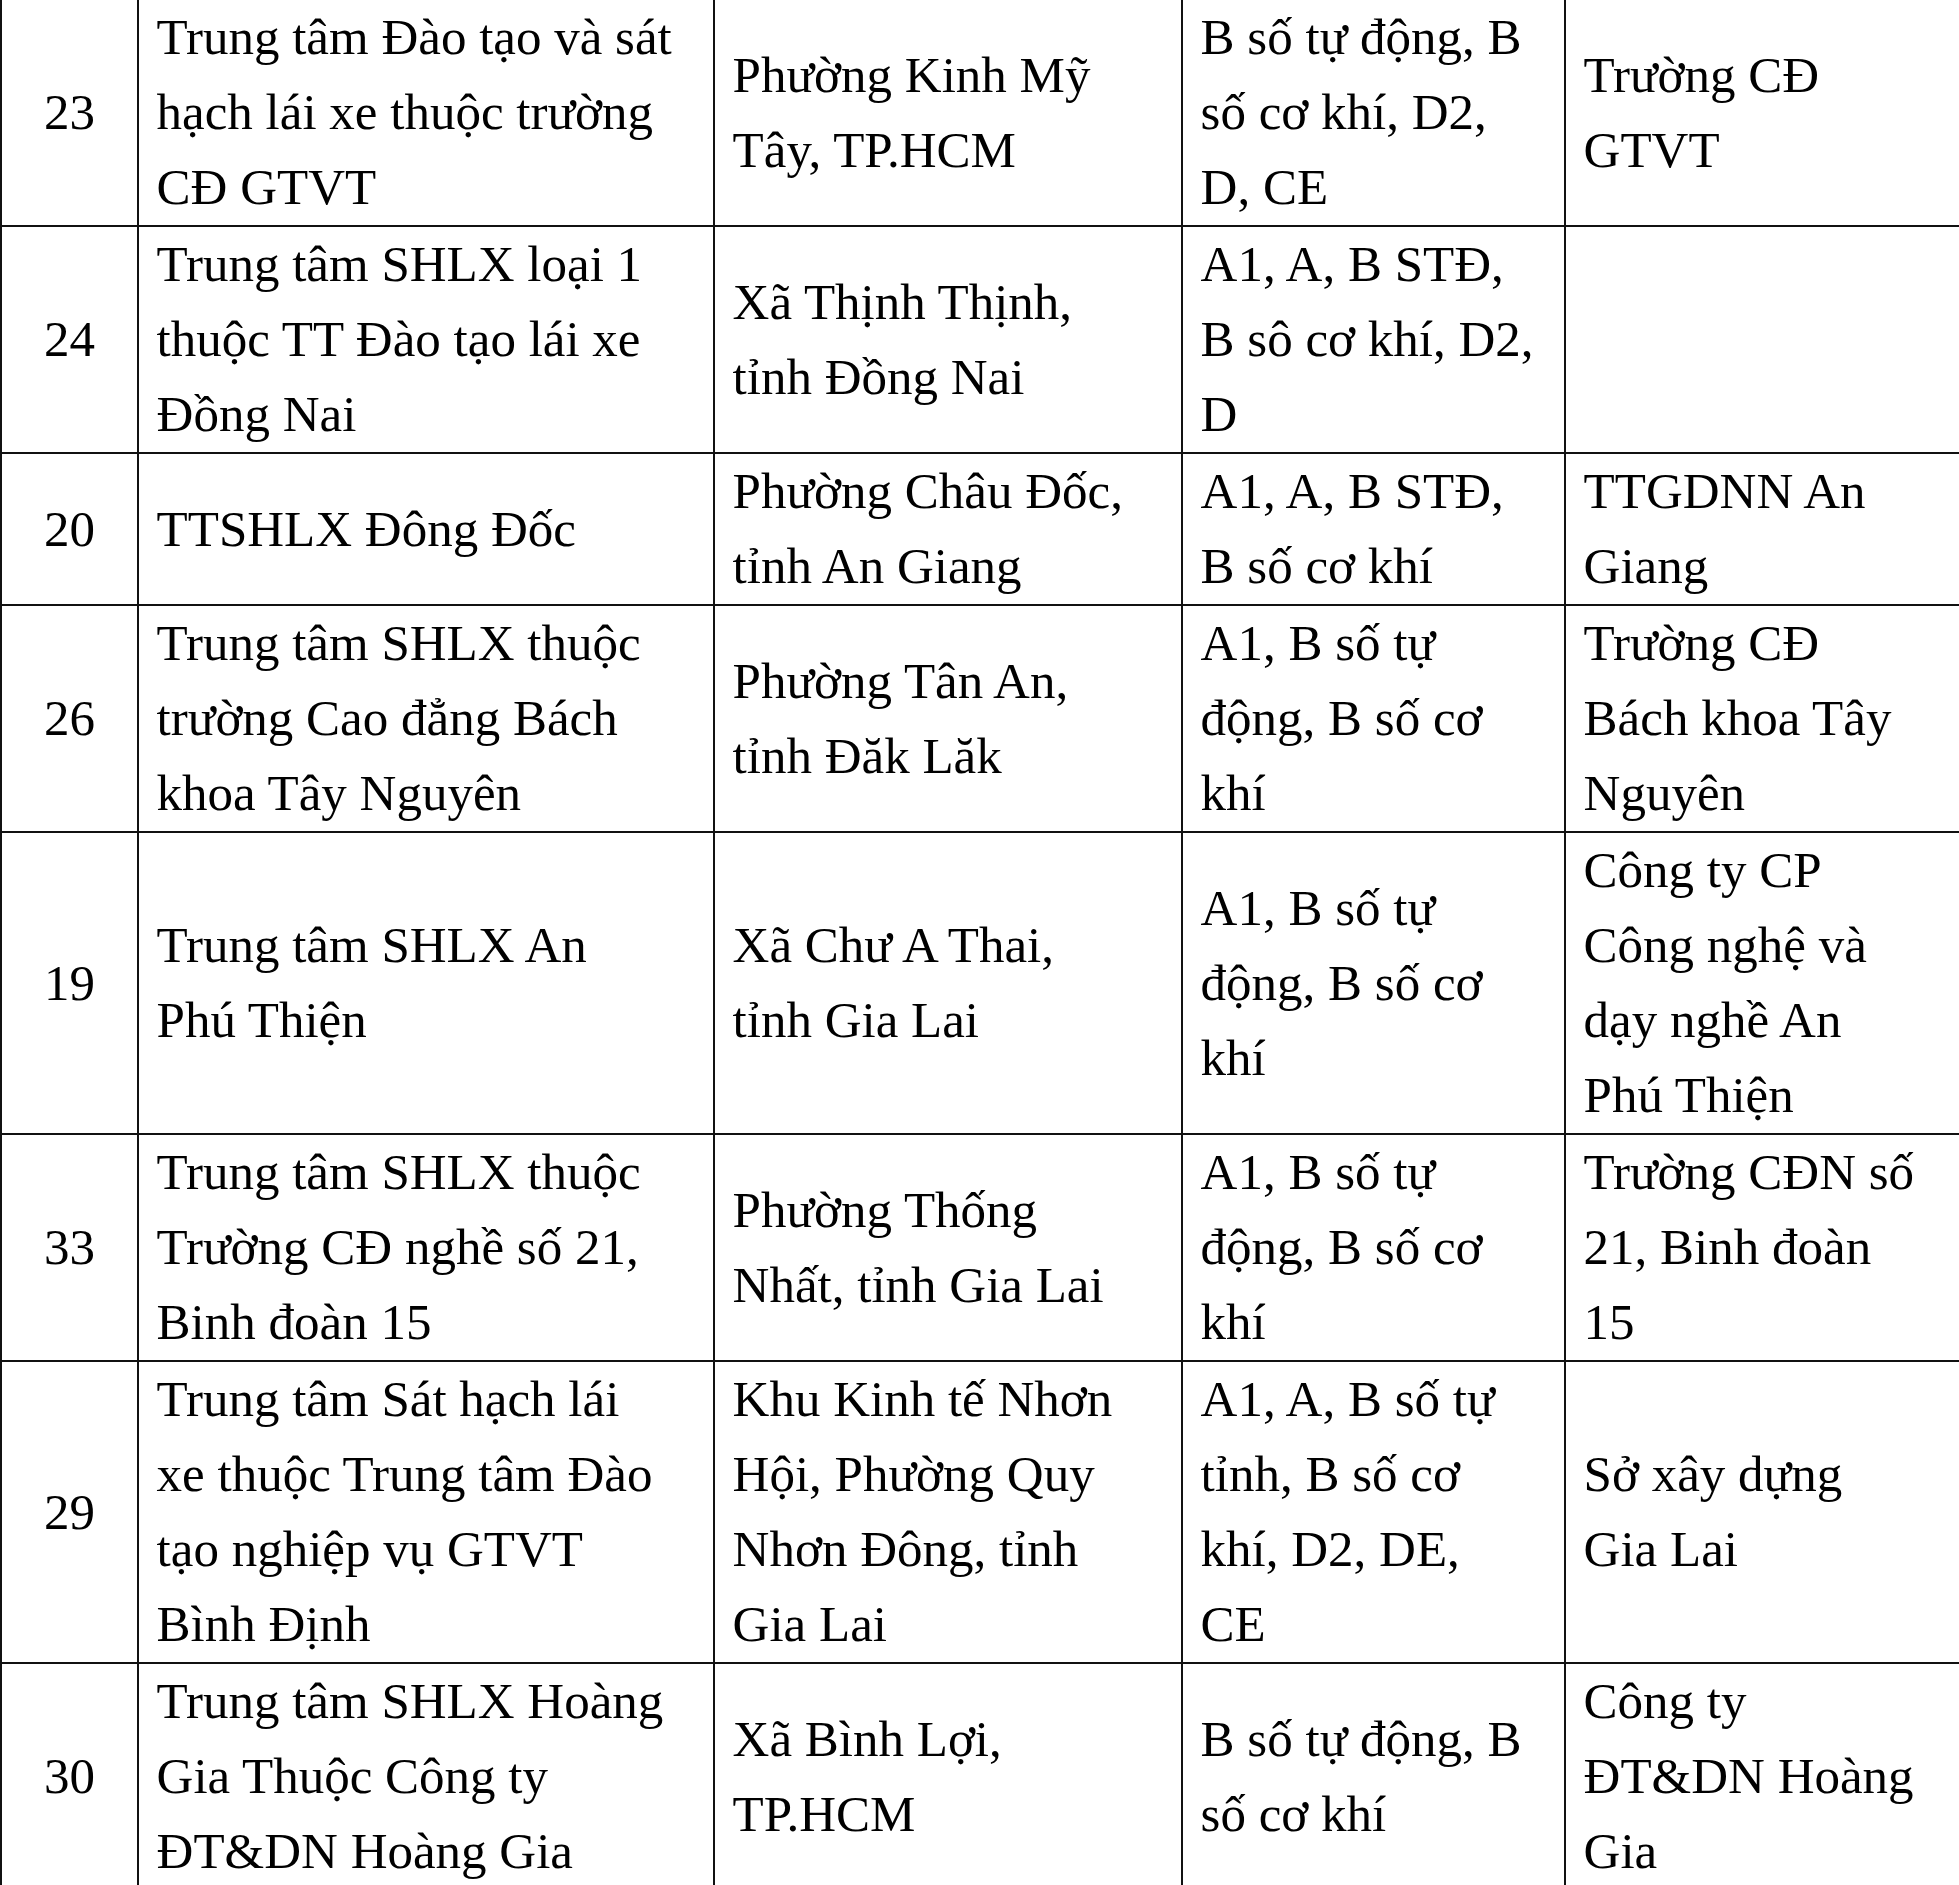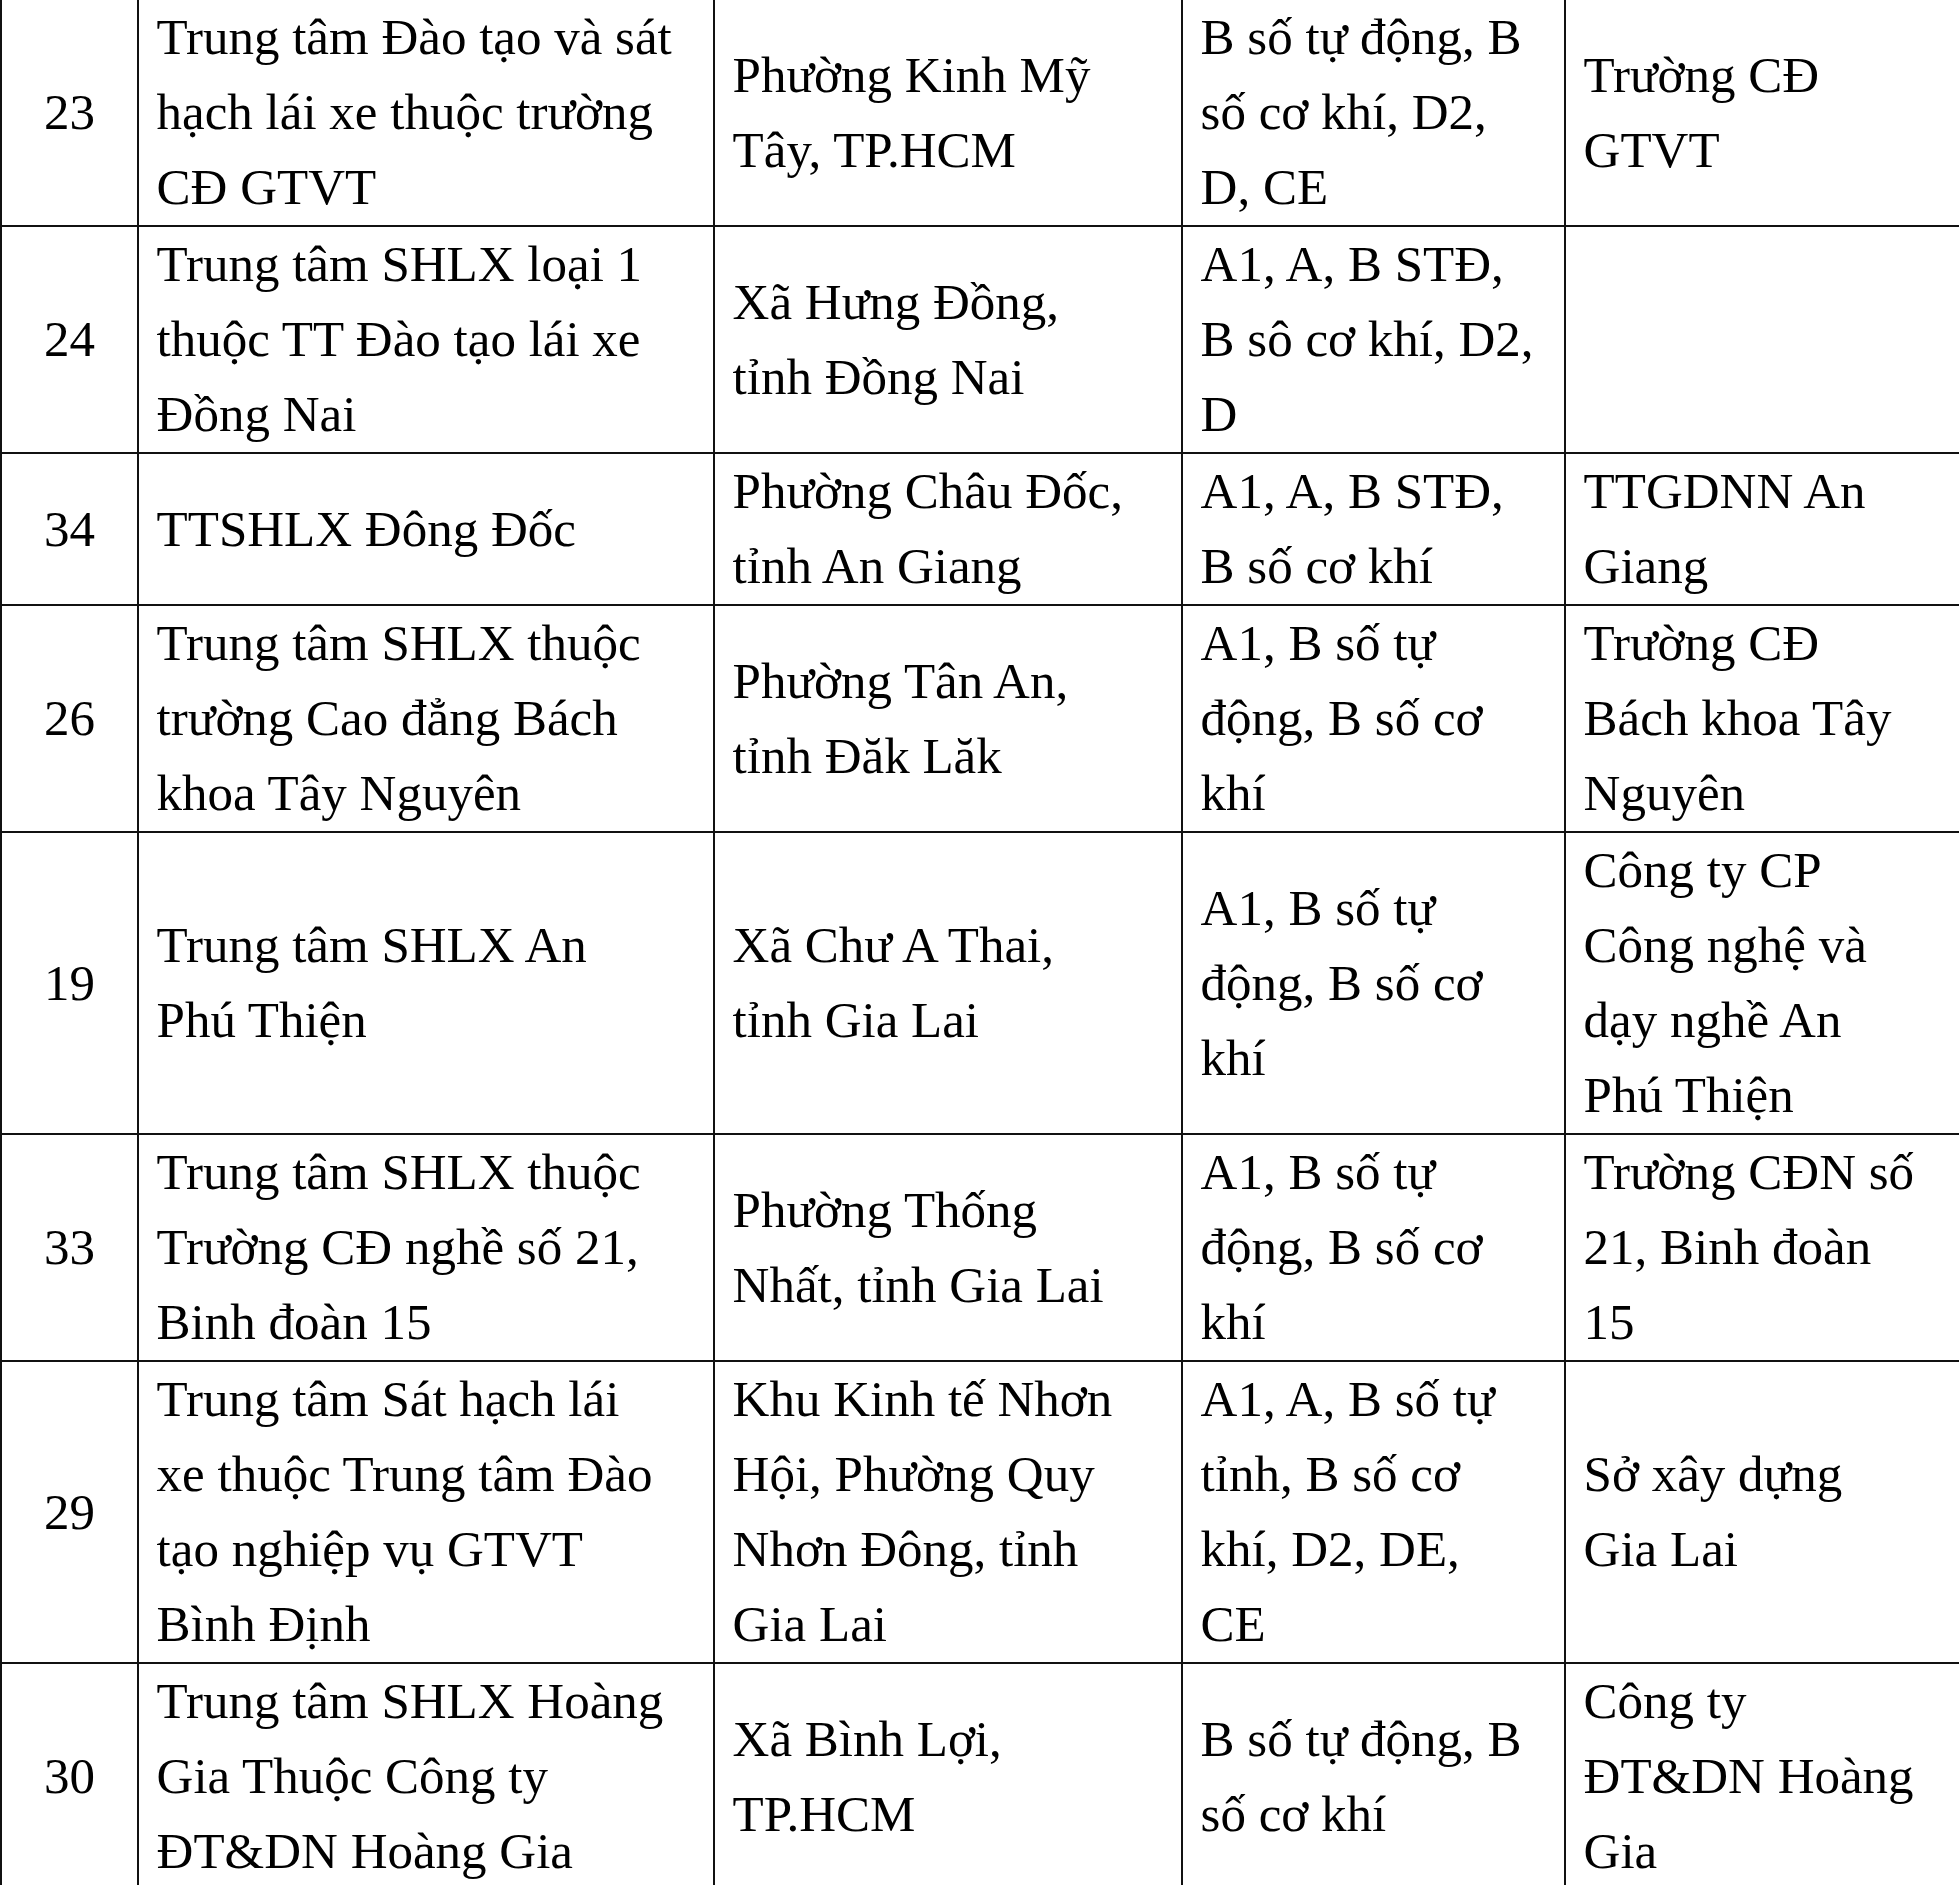--- a/index.html
+++ b/index.html
@@ -32,30 +32,30 @@
 D, CE</td>
     <td>Trường CĐ
 GTVT</td>
   </tr>
 
   <tr style="height: 225px;">
     <td class="num">24</td>
     <td>Trung tâm SHLX loại 1
 thuộc TT Đào tạo lái xe
 Đồng Nai</td>
-    <td>Xã Hưng Đồng,
+    <td>Xã Thịnh Thịnh,
 tỉnh Đồng Nai</td>
     <td>A1, A, B STĐ,
 B sô cơ khí, D2,
 D</td>
     <td></td>
   </tr>
 
   <tr style="height: 152px;">
-    <td class="num">34</td>
+    <td class="num">20</td>
     <td>TTSHLX Đông Đốc</td>
     <td>Phường Châu Đốc,
 tỉnh An Giang</td>
     <td>A1, A, B STĐ,
 B số cơ khí</td>
     <td>TTGDNN An
 Giang</td>
   </tr>
 
   <tr style="height: 225px;">

